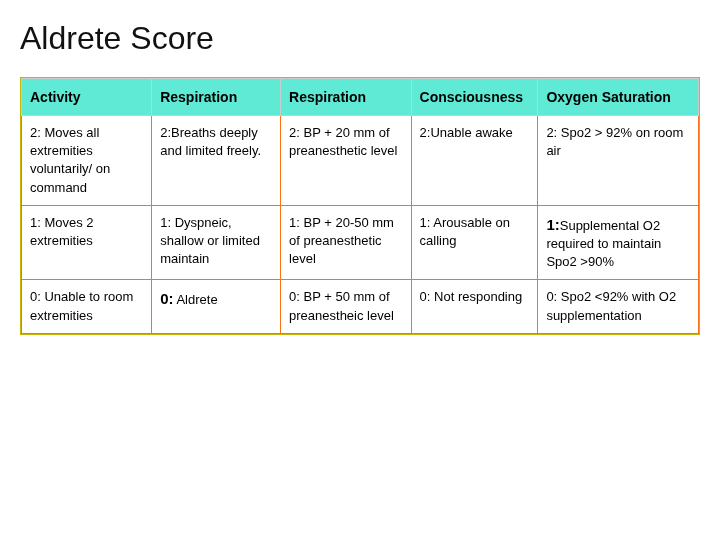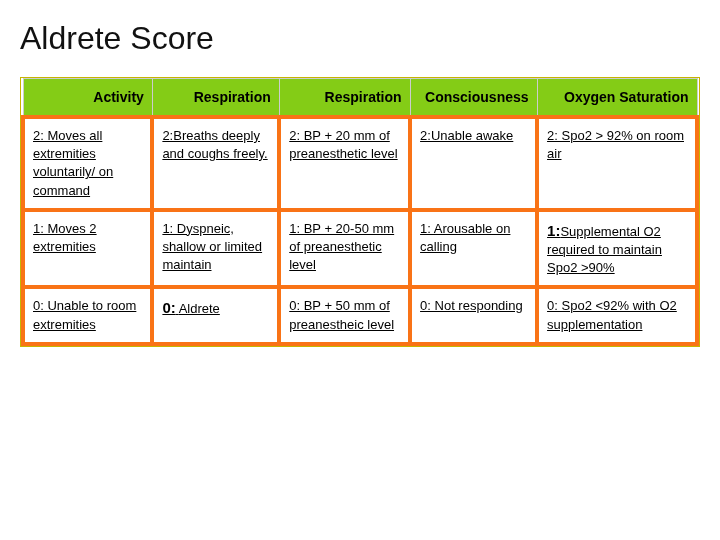--- a/index.html
+++ b/index.html
@@ -15,34 +15,33 @@
       font-weight: normal;
       margin-bottom: 20px;
       color: #111;
     }
     table {
       width: 100%;
       border-collapse: collapse;
       font-size: 13px;
     }
     th {
-      background: #84cc16;
+      background: #5eead4;
       border: 1px solid #ccc;
       padding: 10px 8px;
-      text-align: right;
+      text-align: left;
       font-weight: bold;
       font-size: 14px;
       vertical-align: top;
     }
     td {
-      border: 4px solid #f97316;
+      border: 1px solid #f97316;
       padding: 8px;
       vertical-align: top;
       line-height: 1.4;
-      text-decoration: underline;
     }
     .header-oxygen {
       font-weight: bold;
       font-size: 14px;
     }
     .row-score2 td { }
     .row-score1 td { }
     .row-score0 td { }
     .score-bold {
       font-weight: bold;
@@ -65,21 +64,21 @@
         <th>Respiration</th>
         <th>Respiration</th>
         <th>Consciousness</th>
         <th class="header-oxygen">Oxygen Saturation</th>
       </tr>
     </thead>
     <tbody>
 
       <tr class="row-score2">
         <td>2:  Moves all extremities voluntarily/ on command</td>
-        <td>2:Breaths deeply and coughs freely.</td>
+        <td>2:Breaths deeply and limited freely.</td>
         <td>2:  BP + 20 mm of preanesthetic level</td>
         <td>2:Unable awake</td>
         <td>2:  Spo2 &gt; 92% on room air</td>
       </tr>
 
       <tr class="row-score1">
         <td>1:  Moves 2 extremities</td>
         <td>1:  Dyspneic, shallow or limited maintain</td>
         <td>1:  BP + 20-50 mm of preanesthetic level</td>
         <td>1:  Arousable on calling</td>

